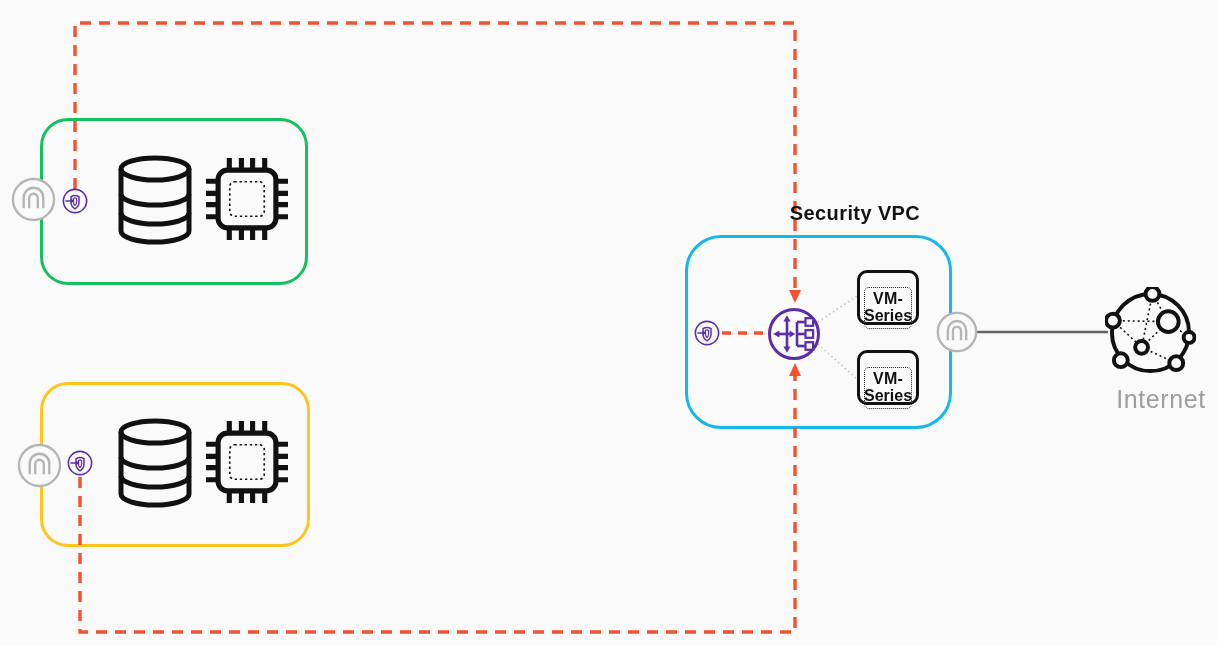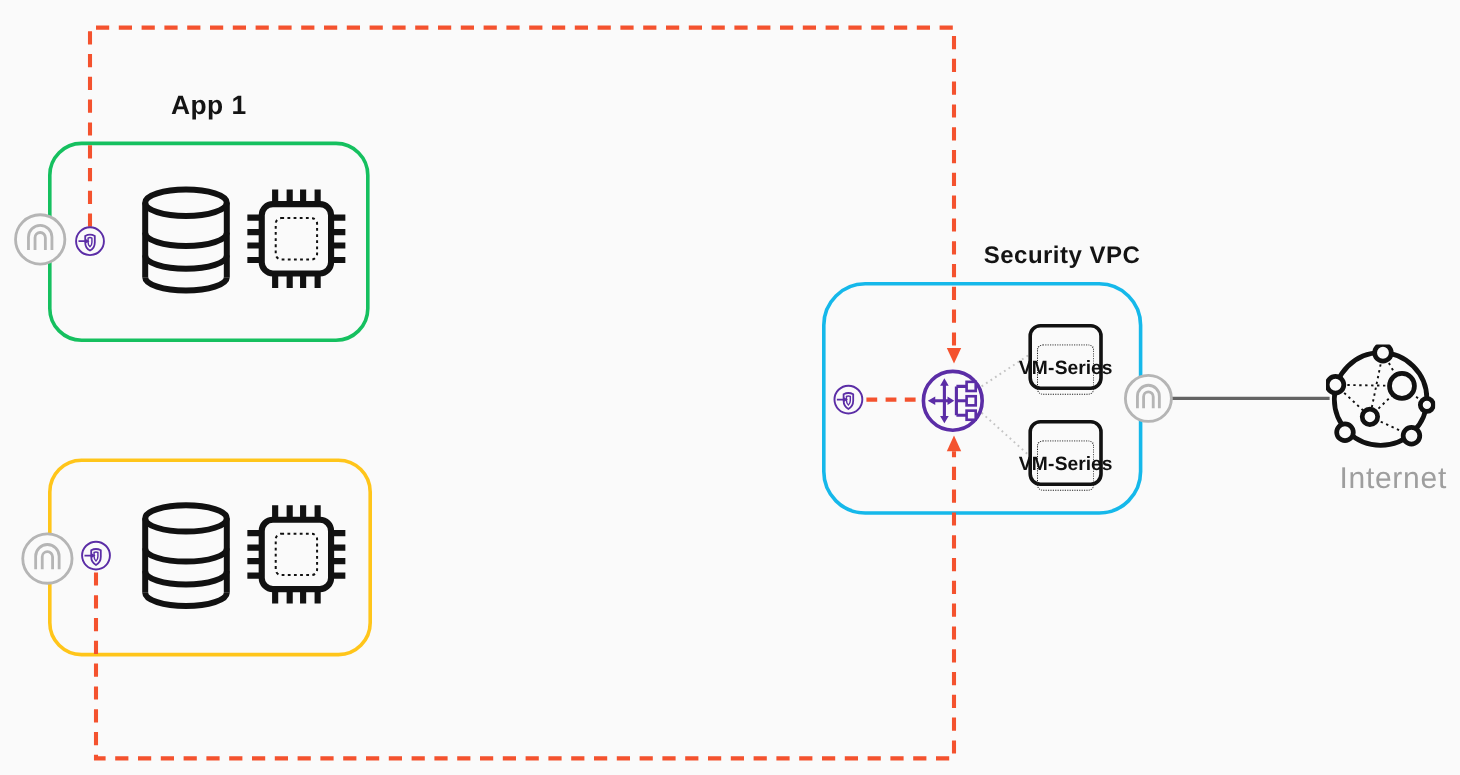--- a/index.html
+++ b/index.html
@@ -12,27 +12,27 @@
   body{background:var(--background);font-family:"Liberation Sans",sans-serif;}
   .canvas{position:relative;width:1217px;height:646px;background:var(--background);overflow:hidden;}
   .layer{position:absolute;left:0;top:0;width:1217px;height:646px;pointer-events:none;}
   .vpc-box{position:absolute;background:transparent;}
   #app1-box{left:40px;top:118px;width:262px;height:161px;border:3px solid var(--app1_border);border-radius:28px;}
   #app2-box{left:40px;top:382px;width:264px;height:159px;border:3px solid var(--app2_border);border-radius:28px;}
   #security-box{left:685px;top:235px;width:261px;height:188px;border:3px solid var(--security_border);border-radius:36px;}
   .box-title{position:absolute;font-weight:700;color:var(--ink);letter-spacing:.4px;}
   #app1-title{left:40px;top:75px;width:268px;text-align:center;font-size:22px;}
   #app2-title{left:40px;top:560px;width:268px;text-align:center;font-size:22px;}
-  #security-title{left:785px;top:202px;width:200px;text-align:center;font-size:20px;}
+  #security-title{left:755px;top:202px;width:200px;text-align:center;font-size:20px;}
   #internet-label{position:absolute;left:1106px;top:385px;width:110px;text-align:center;font-size:25px;color:var(--internet_label);letter-spacing:.6px;}
   .icon{position:absolute;}
   .vm-box{position:absolute;left:857px;width:62px;height:55px;border:3px solid #111;border-radius:10px;
           background:var(--background);display:flex;align-items:center;justify-content:center;box-sizing:border-box;}
   #vm-box-1{top:270px;} #vm-box-2{top:350px;}
-  .vm-inner{width:46px;height:40px;border:1.6px dotted #222;border-radius:5px;display:flex;flex-direction:row;
+  .vm-inner{width:46px;height:40px;border:1.6px dotted #222;border-radius:5px;display:flex;flex-direction:column;
             align-items:center;justify-content:center;line-height:1;margin-top:20px;}
   .vm-line1{font-size:16px;font-weight:700;color:#111;letter-spacing:.2px;}
   .vm-line2{font-size:16px;font-weight:700;color:#111;margin-top:1px;}
   svg{display:block;}
   .dash{stroke:var(--flow_dash);stroke-width:3.4;fill:none;stroke-dasharray:11 8;}
   .dash-small{stroke-dasharray:9 7;}
   .arrow{fill:var(--flow_dash);}
   .solid-line{stroke:var(--connector);stroke-width:2.6;}
   .dotted{stroke:var(--dotted_connector);stroke-width:1.6;stroke-dasharray:1.5 3;fill:none;}
 </style>
@@ -54,21 +54,20 @@
     <polygon class="arrow" points="795,363 789,376 801,376"></polygon>
 
     <line class="dash dash-small" x1="722" y1="333" x2="763" y2="333"></line>
 
     <line class="dotted" x1="818" y1="322" x2="857" y2="296"></line>
     <line class="dotted" x1="818" y1="344" x2="857" y2="379"></line>
 
     <line class="solid-line" x1="975" y1="332" x2="1108" y2="332"></line>
   </svg>
 
-  <div id="app1-title" class="box-title">App 1</div>
   <div id="security-title" class="box-title">Security VPC</div>
   <div id="internet-label">Internet</div>
 
   <div class="icon" style="left:11px;top:177px;">
     <svg width="45" height="45" viewBox="0 0 46 46">
       <circle cx="23" cy="23" r="21" fill="#fafafa" stroke="#b5b5b5" stroke-width="2.4"></circle>
       <path d="M13,32 V21 a10,10 0 0 1 20,0 V32" fill="none" stroke="#b5b5b5" stroke-width="2.4"></path>
       <path d="M18.6,32 V21.5 a4.4,4.4 0 0 1 8.8,0 V32" fill="none" stroke="#b5b5b5" stroke-width="2.4"></path>
     </svg>
   </div>

